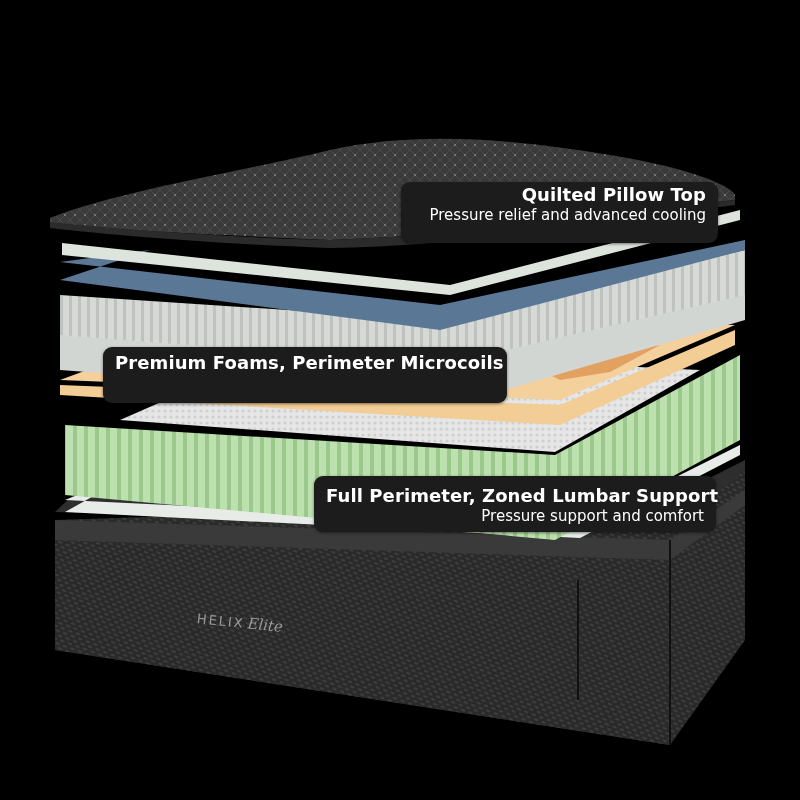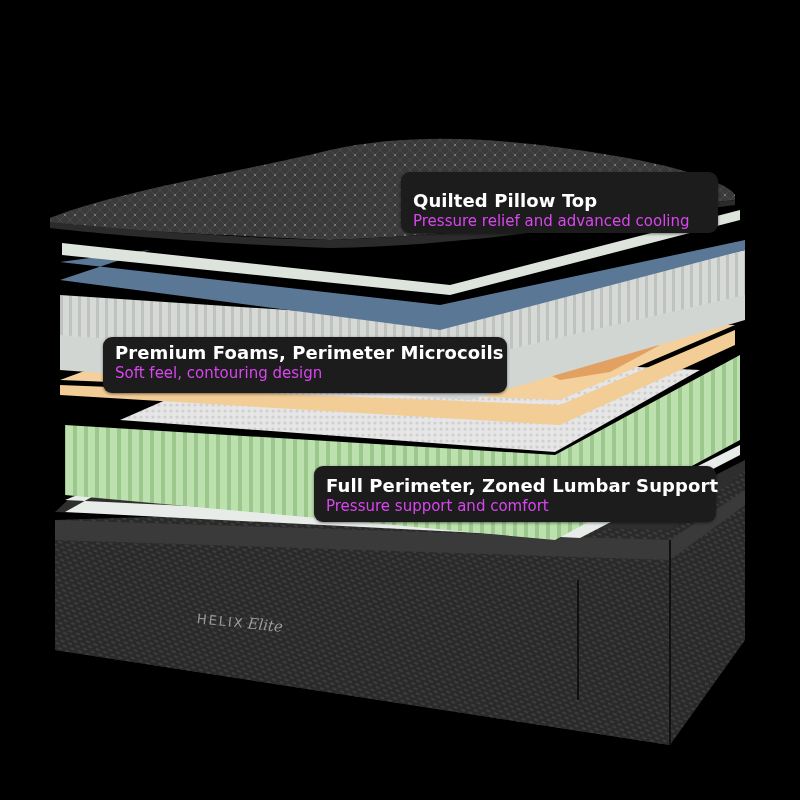--- a/index.html
+++ b/index.html
@@ -1,24 +1,25 @@
 <!DOCTYPE html>
 <html><head>
 <meta charset="utf-8">
 <style>
   html, body { margin:0; padding:0; background:#000; }
   body { width:800px; height:800px; position:relative; overflow:hidden; font-family:"DejaVu Sans", sans-serif; }
   svg.scene { position:absolute; left:0; top:0; width:800px; height:800px; }
   .callout {
     position:absolute; background:#1c1c1c; border-radius:9px; color:#fff;
-    text-align:left; box-sizing:border-box; padding:18px 12px;
+    text-align:right; box-sizing:border-box; padding:2px 12px;
     box-shadow:0 1px 3px rgba(0,0,0,0.5);
+    margin-top:10px;
   }
   .callout .title { font-weight:bold; font-size:18px; line-height:22px; letter-spacing:0.1px; white-space:nowrap; }
-  .callout .sub { font-size:15px; line-height:19px; color:#d946ef; white-space:nowrap; }
+  .callout .sub { font-size:15px; line-height:19px; color:#ffffff; white-space:nowrap; }
   .brand { position:absolute; left:198px; top:608px; color:#9a9a9a; transform:rotate(6deg); transform-origin:left top; white-space:nowrap; }
   .brand .b1 { font-family:"DejaVu Sans", sans-serif; font-size:13px; letter-spacing:2px; }
   .brand .b2 { font-family:"DejaVu Serif", serif; font-style:italic; font-size:15px; margin-left:3px; }
 </style>
 </head>
 <body>
 
 <svg class="scene" viewBox="0 0 800 800" xmlns="http://www.w3.org/2000/svg">
   <defs>
     <pattern id="weave" width="8" height="8" patternUnits="userSpaceOnUse" patternTransform="rotate(20)">
@@ -85,19 +86,18 @@
   <span class="b1">HELIX</span><span class="b2">Elite</span>
 </div>
 
 <div class="callout" style="left:401px; top:172px; width:317px; height:61px;">
   <div class="title">Quilted Pillow Top</div>
   <div class="sub">Pressure relief and advanced cooling</div>
 </div>
 
 <div class="callout" style="left:103px; top:337px; width:404px; height:56px; padding-top:5px;">
   <div class="title">Premium Foams, Perimeter Microcoils</div>
-  <div class="sub">Soft feel, contouring design</div>
 </div>
 
 <div class="callout" style="left:314px; top:466px; width:402px; height:56px; padding-top:9px;">
   <div class="title">Full Perimeter, Zoned Lumbar Support</div>
   <div class="sub">Pressure support and comfort</div>
 </div>
 
 </body></html>

